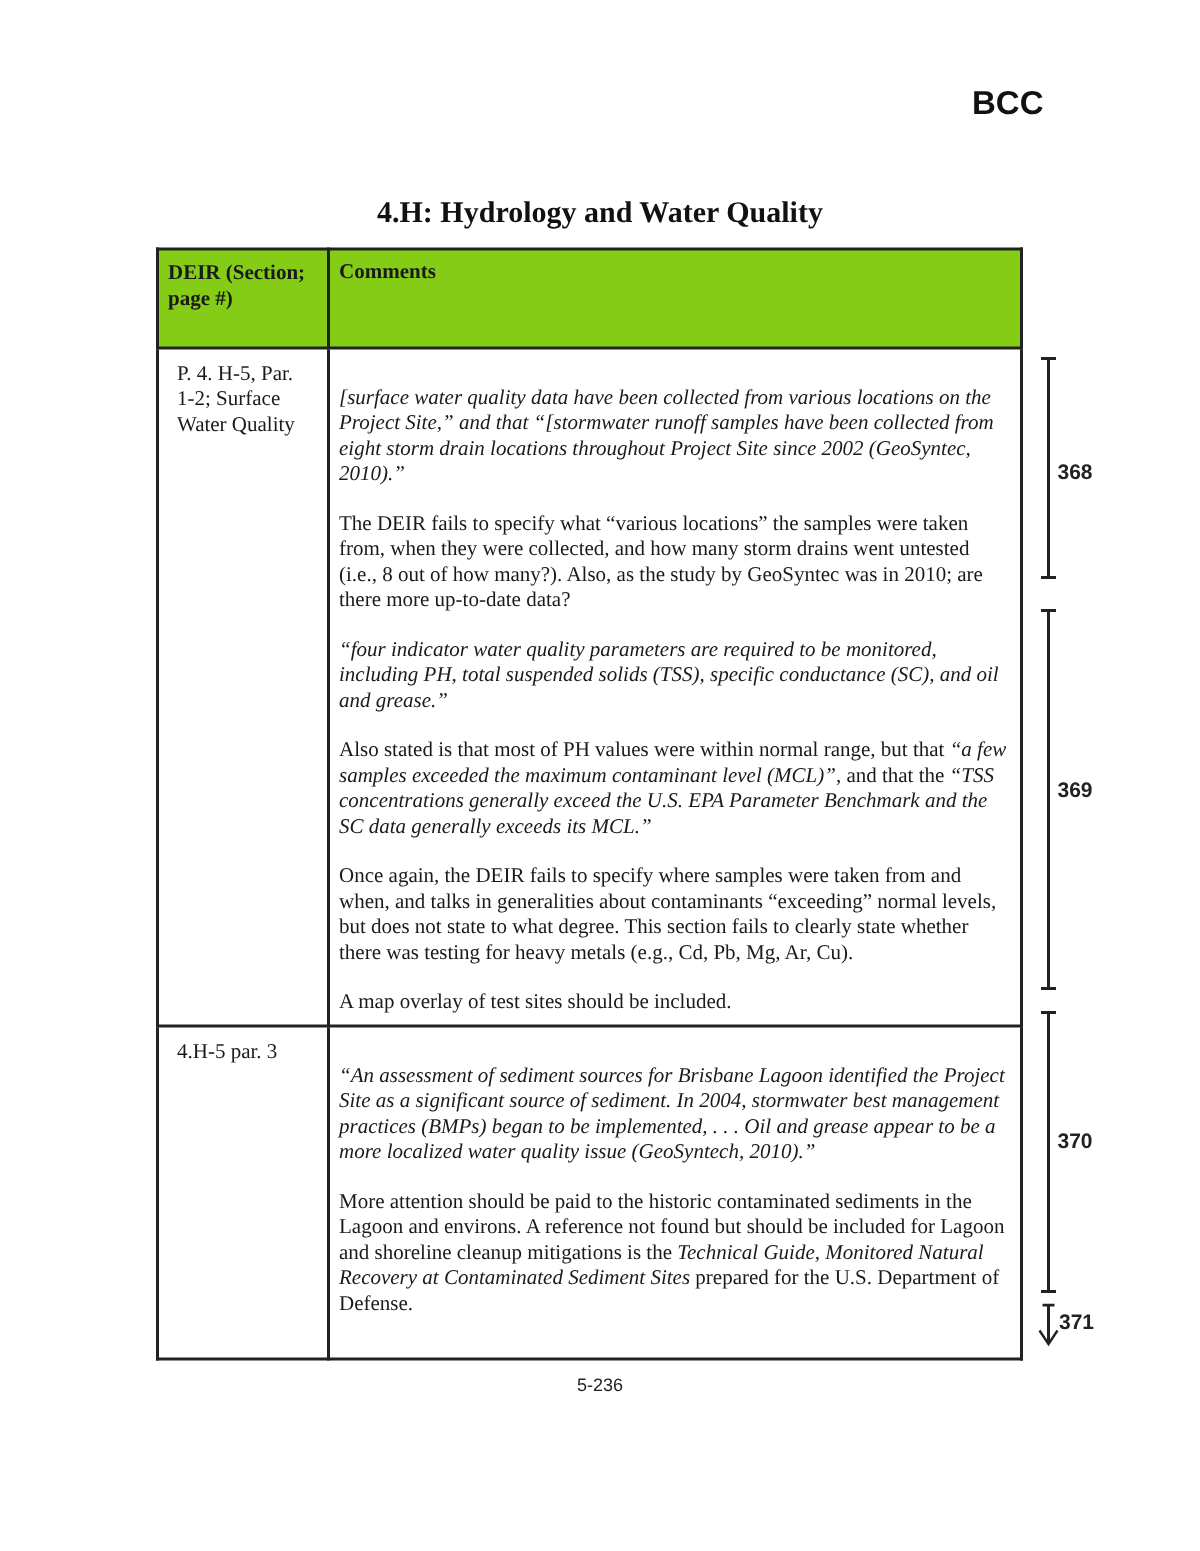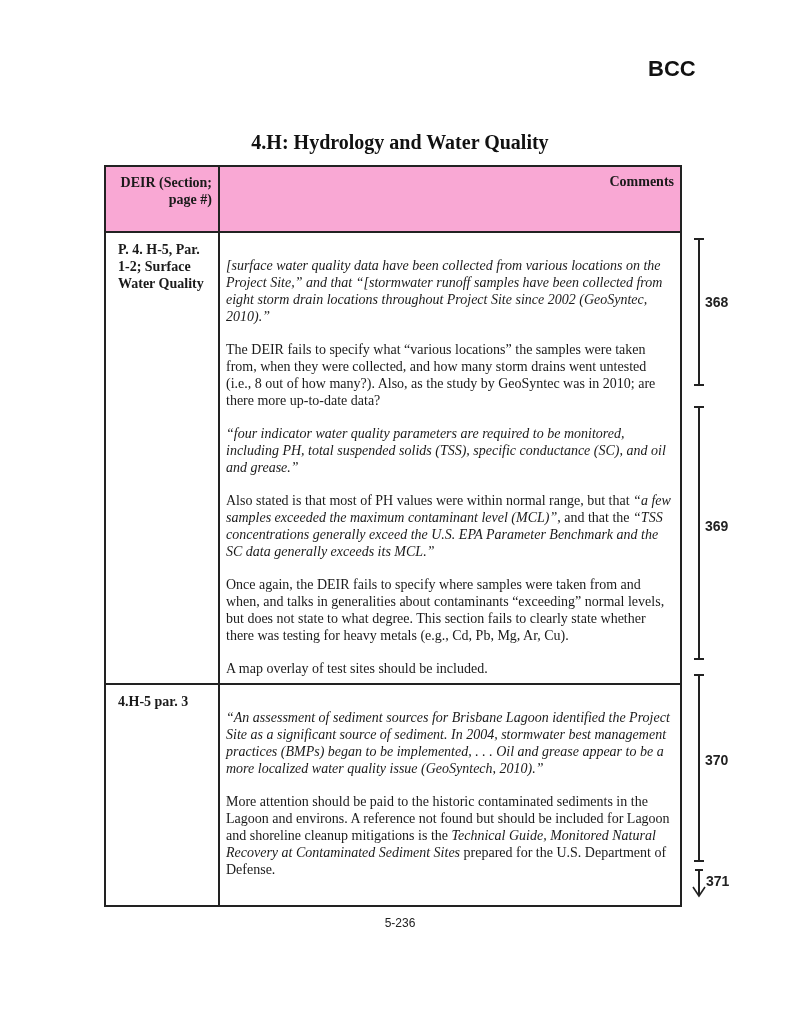--- a/index.html
+++ b/index.html
@@ -5,23 +5,23 @@
   html, body { margin: 0; padding: 0; background: #ffffff; }
   body { width: 800px; height: 1034px; position: relative; overflow: hidden;
          font-family: "Liberation Serif", serif; color: #1a1a1a; }
   .bcc { position: absolute; top: 56px; left: 648px; font-family: "Liberation Sans", sans-serif;
          font-weight: bold; font-size: 22px; color: #111; }
   .title { position: absolute; top: 131px; left: 0; width: 800px; text-align: center;
            font-weight: bold; font-size: 20px; color: #111; }
   table.comments { position: absolute; top: 165px; left: 104px; width: 578px;
                    border-collapse: collapse; table-layout: fixed; }
   table.comments td, table.comments th { border: 2px solid #222; vertical-align: top; }
-  th { background: #f9a8d4; font-weight: bold; font-size: 14px; text-align: right; padding: 7px 6px; }
+  th { background: #84cc16; font-weight: bold; font-size: 14px; text-align: left; padding: 7px 6px; }
   th.col1 { width: 100px; height: 50px; line-height: 17px; }
-  td.sec { font-weight: bold; font-size: 14px; line-height: 17px; padding: 8px 8px 6px 12px; }
+  td.sec { font-weight: normal; font-size: 14px; line-height: 17px; padding: 8px 8px 6px 12px; }
   td.com { font-size: 14px; line-height: 17px; padding: 24px 8px 6px 6px; }
   td.com p { margin: 0 0 16px 0; }
   td.com p:last-child { margin-bottom: 0; }
   .it { font-style: italic; }
   tr.r1 td { height: 413px; }
   tr.r2 td { height: 190px; }
   tr.r3 td { height: 18px; padding-top: 6px; padding-bottom: 4px; }
   .marker { position: absolute; left: 692px; font-family: "Liberation Sans", sans-serif; }
   .bracket { position: absolute; left: 6px; width: 2px; background: #222; }
   .bracket::before, .bracket::after { content: ""; position: absolute; left: -4px; width: 10px; height: 2px; background: #222; }
@@ -59,21 +59,21 @@
     <td class="com">
       <p class="it">“An assessment of sediment sources for Brisbane Lagoon identified the Project Site as a significant source of sediment. In 2004, stormwater best management practices (BMPs) began to be implemented, . . . Oil and grease appear to be a more localized water quality issue (GeoSyntech, 2010).”</p>
       <p><span>More attention should be paid to the historic contaminated sediments in the Lagoon and environs. A reference not found but should be included for Lagoon and shoreline cleanup mitigations is the </span><span class="it">Technical Guide, Monitored Natural Recovery at Contaminated Sediment Sites</span><span> prepared for the U.S. Department of Defense.</span></p>
     </td>
   </tr>
 </tbody>
   </table>
 
 <div class="marker" style="top:238px;height:148px;">
   <div class="bracket" style="top:0;height:148px;"></div>
-  <div class="mnum" style="top:56px;text-align:right;">368</div>
+  <div class="mnum" style="top:68px;text-align:right;">368</div>
 </div>
 <div class="marker" style="top:406px;height:254px;">
   <div class="bracket" style="top:0;height:254px;"></div>
   <div class="mnum" style="top:112px;">369</div>
 </div>
 <div class="marker" style="top:674px;height:188px;">
   <div class="bracket" style="top:0;height:188px;"></div>
   <div class="mnum" style="top:78px;">370</div>
 </div>
 <div class="marker" style="top:869px;height:30px;">

